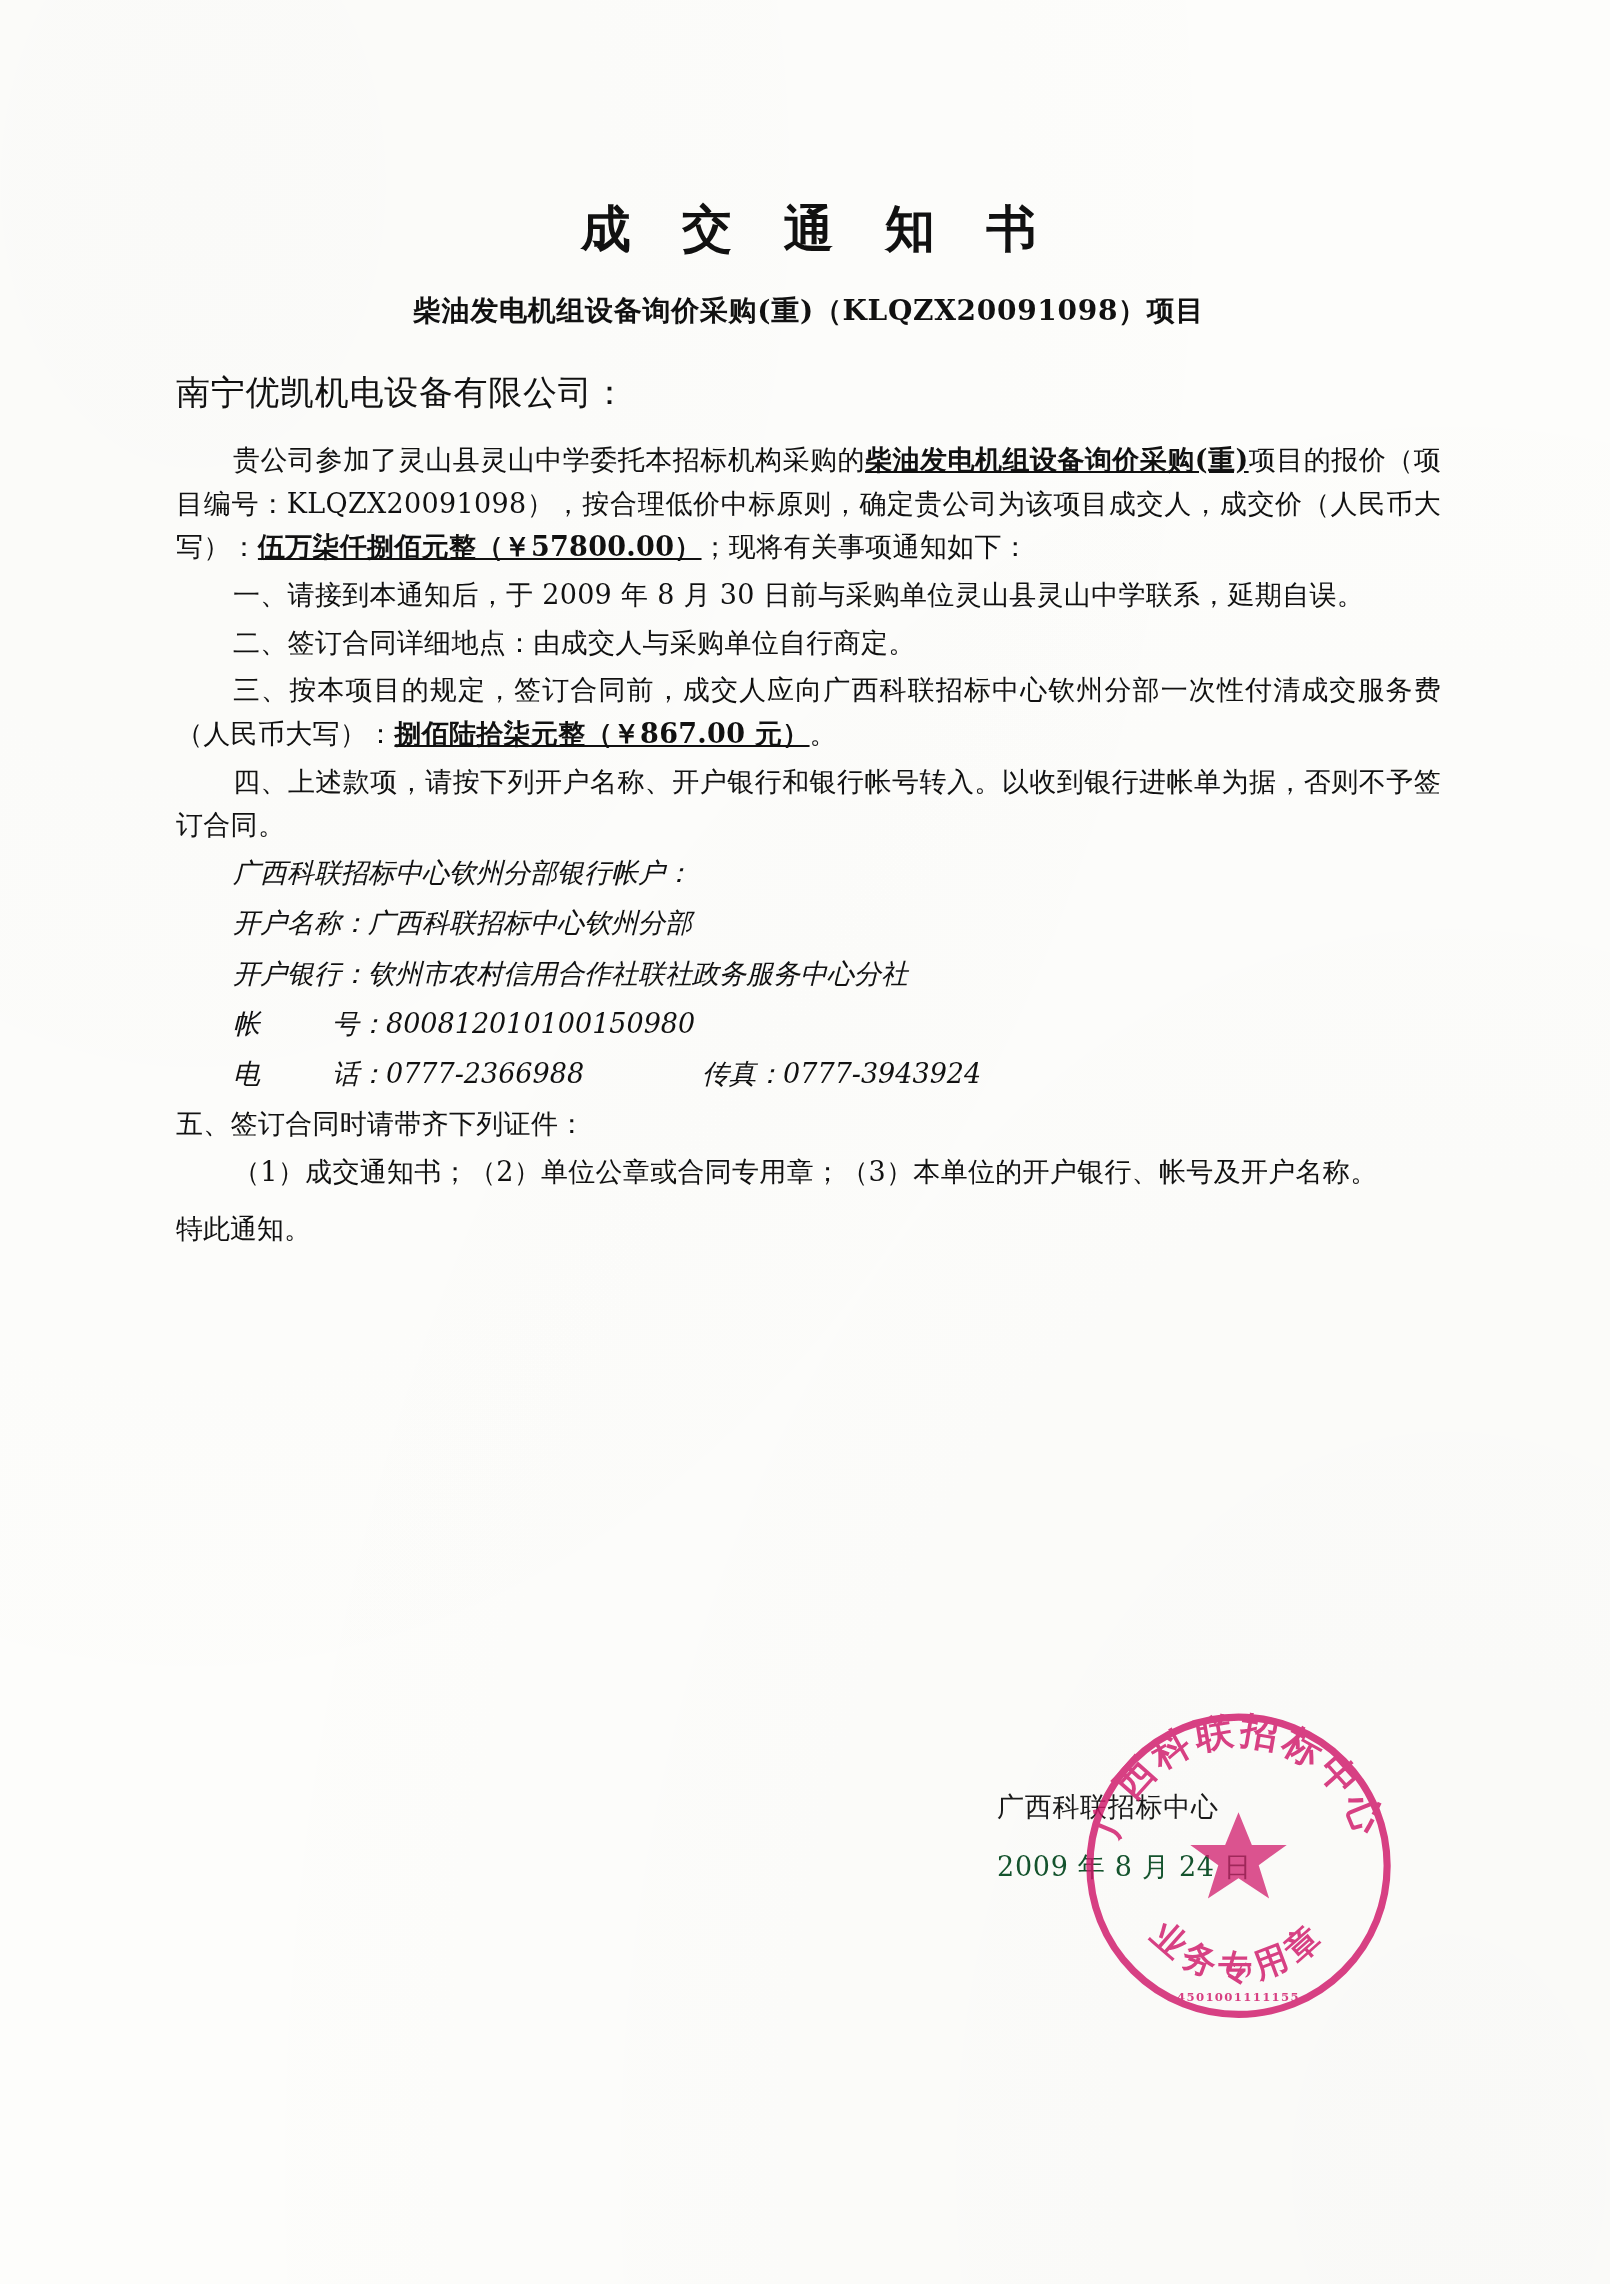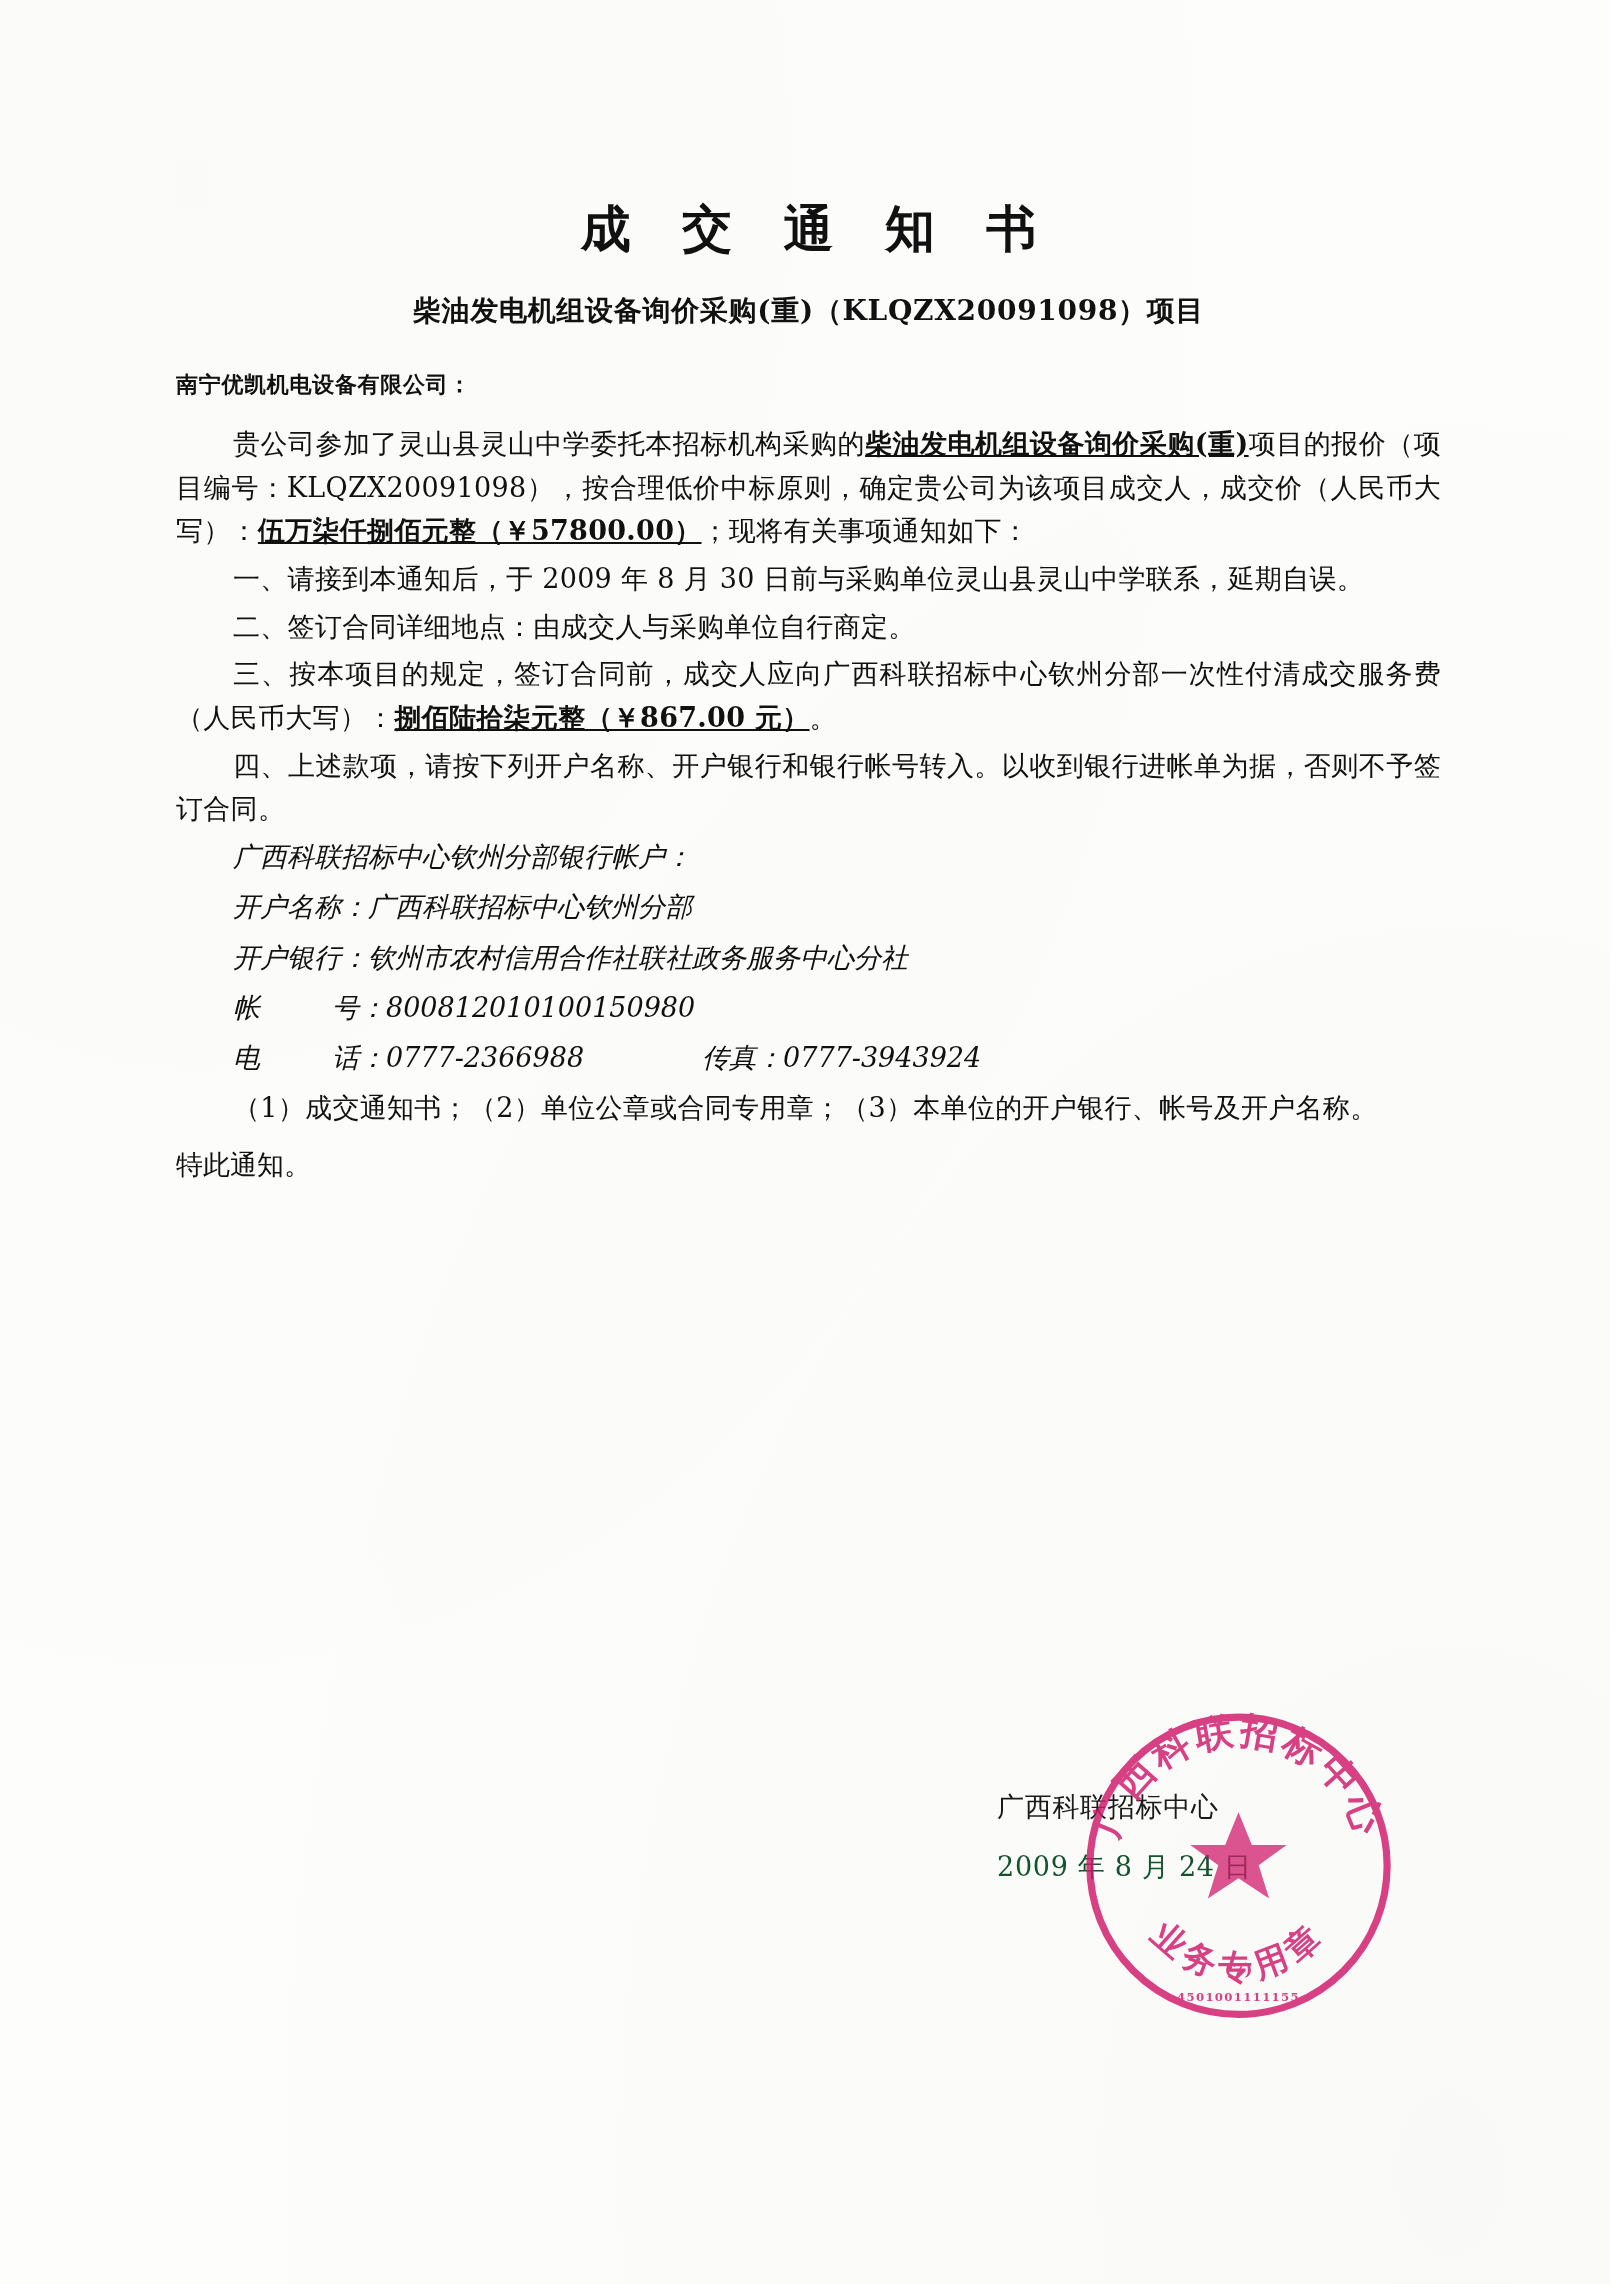--- a/index.html
+++ b/index.html
@@ -48,22 +48,22 @@
     font-family: "DejaVu Serif", "Liberation Serif", serif;
   }
   .doc-subtitle {
     text-align: center;
     font-size: 28px;
     font-weight: bold;
     margin: 0 0 40px 0;
     letter-spacing: 0.7px;
   }
   .addressee {
-    font-size: 22px;
-    font-weight: bold;
+    font-size: 34px;
+    font-weight: normal;
     margin: 0 0 22px 0;
     letter-spacing: 0.7px;
   }
   p.body-text {
     font-size: 27px;
     line-height: 1.62;
     margin: 0 0 3.9px 0;
     text-align: justify;
     letter-spacing: 0.3px;
   }
@@ -159,20 +159,21 @@
     <p class="body-text indent">四、上述款项，请按下列开户名称、开户银行和银行帐号转入。以收到银行进帐单为据，否则不予签订合同。</p>
 
     <div class="bank-block">
       <p>广西科联招标中心钦州分部银行帐户：</p>
       <p><span>开户名称：</span><span>广西科联招标中心钦州分部</span></p>
       <p><span>开户银行：</span><span>钦州市农村信用合作社联社政务服务中心分社</span></p>
       <p><span>帐</span><span class="gap-sp2"></span><span>号：</span><span class="mono-num">800812010100150980</span></p>
       <p><span>电</span><span class="gap-sp2"></span><span>话：</span><span class="mono-num">0777-2366988</span><span class="gap-sp2"></span><span class="gap-sp"></span><span>传真：</span><span class="mono-num">0777-3943924</span></p>
     </div>
 
+    <p class="body-text">五、签订合同时请带齐下列证件：</p>
 
     <p class="body-text indent">（1）成交通知书；（2）单位公章或合同专用章；（3）本单位的开户银行、帐号及开户名称。</p>
 
     <p class="note-final">特此通知。</p>
 
   </div>
 
   <div class="sign-area">
     <p class="sign-name">广西科联招标中心</p>
     <p class="sign-date">2009 年 8 月 24 日</p>

